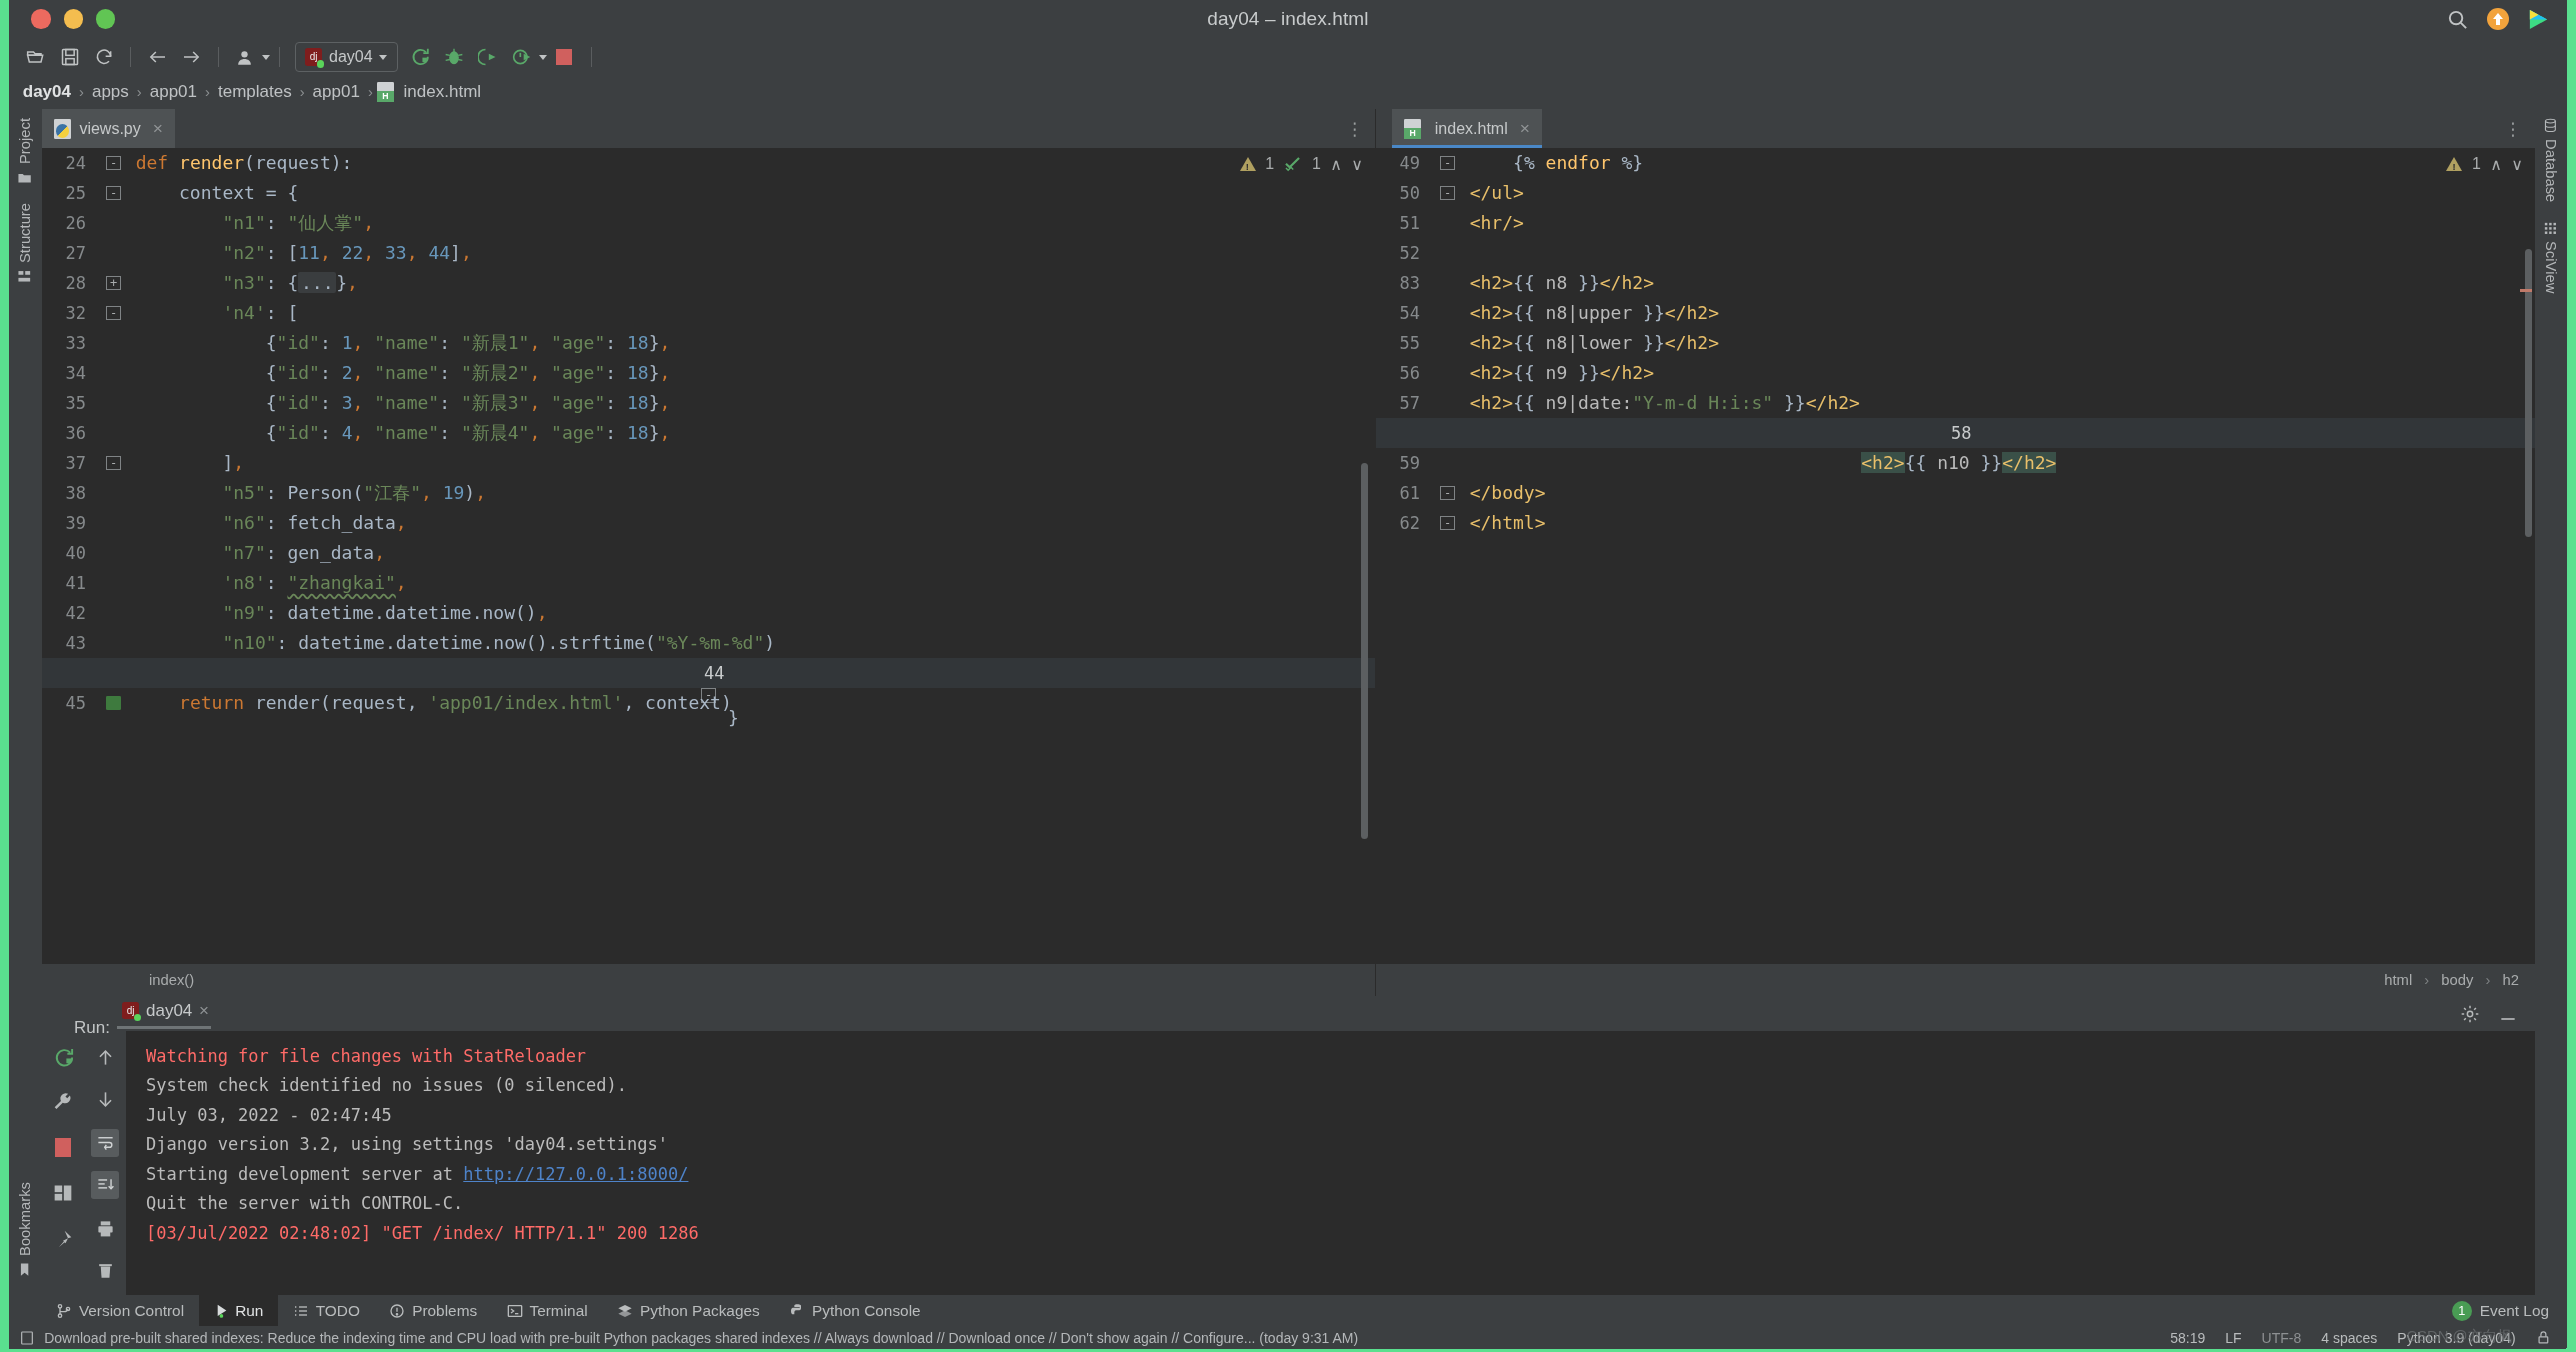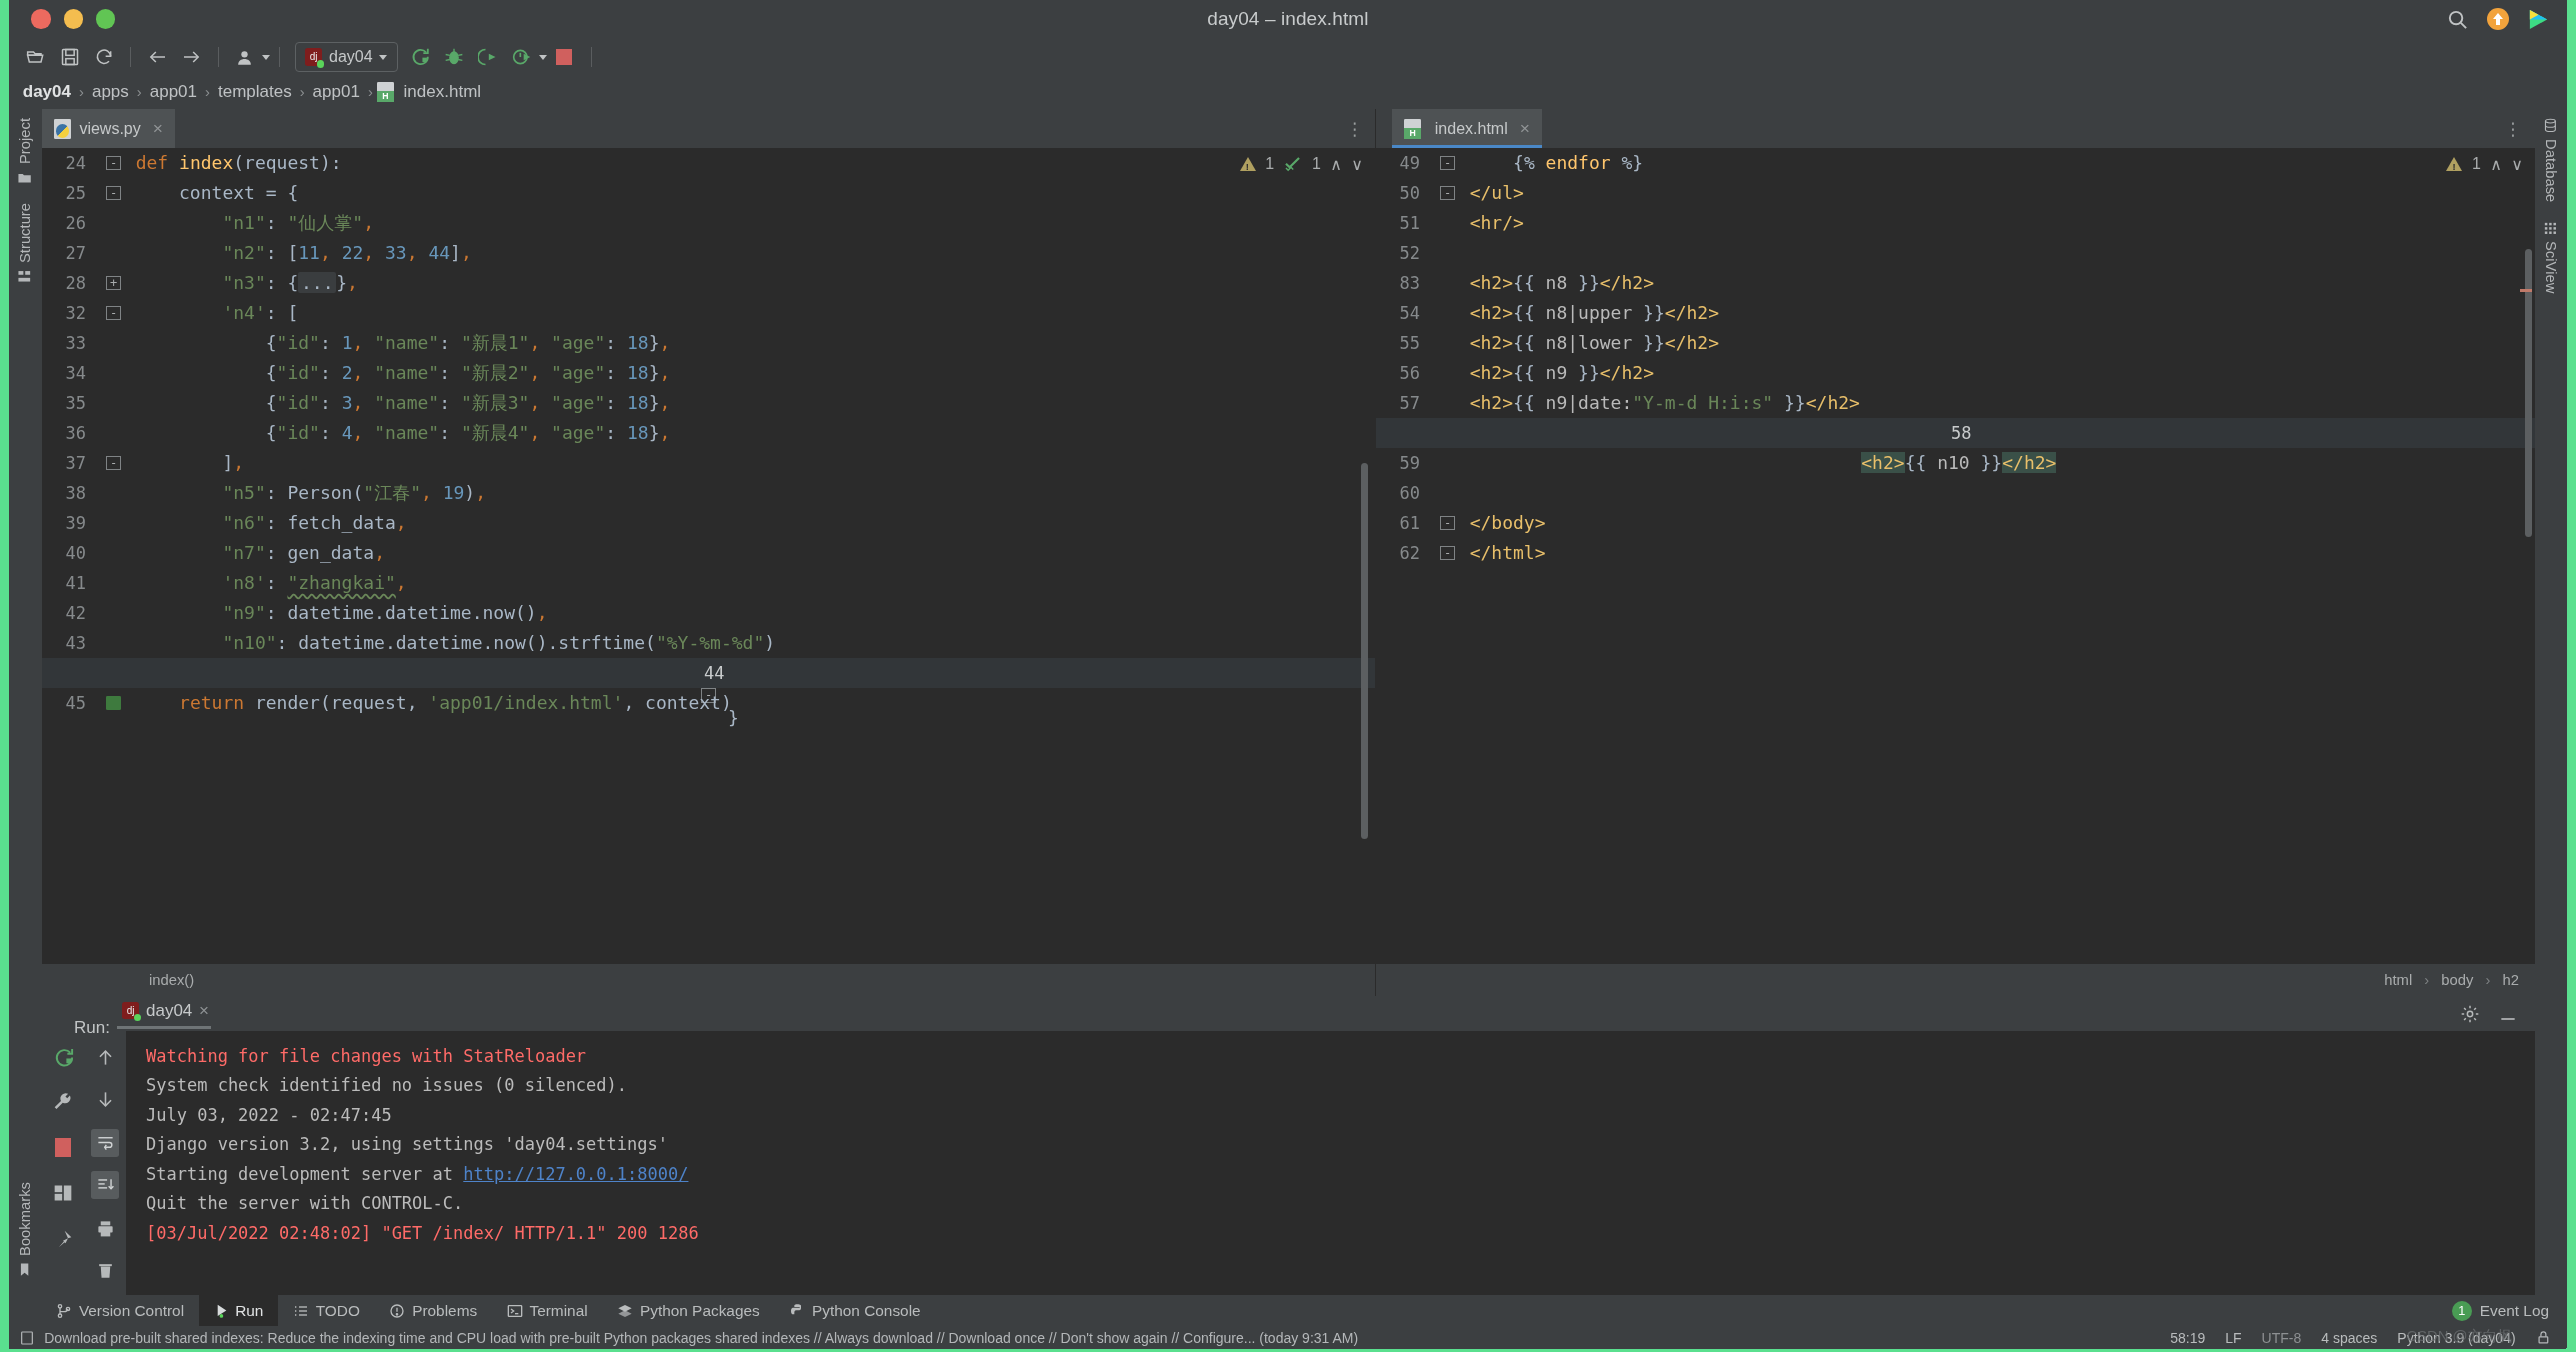--- a/index.html
+++ b/index.html
@@ -379,21 +379,21 @@
           <span>1</span>
           <svg width="19" height="17.4" viewBox="0 0 24 24" fill="none" stroke="#59a869" stroke-width="3">
             <polyline points="3 12 8 17 21 4"></polyline>
               <polyline points="3 18 6 21 10 17 13 20" stroke-width="2"></polyline>
           </svg>
           <span>1</span>
           <span class="chev">∧</span>
           <span class="chev">∨</span>
         </div>
         <div class="codearea" id="left-code">
-            <div class="cline"><div class="gutter">24</div><div class="fold"><span style="display:inline-block;width:14.8px;height:14.8px;border:0.7px solid #7f8385;line-height:13.4px;text-align:center;font-size:12px;color:#a9acad;">-</span></div><div class="code"><span class="k">def </span><span class="fn">index</span><span class="p">(request):</span></div></div>
+            <div class="cline"><div class="gutter">24</div><div class="fold"><span style="display:inline-block;width:14.8px;height:14.8px;border:0.7px solid #7f8385;line-height:13.4px;text-align:center;font-size:12px;color:#a9acad;">-</span></div><div class="code"><span class="k">def </span><span class="fn">render</span><span class="p">(request):</span></div></div>
             <div class="cline"><div class="gutter">25</div><div class="fold"><span style="display:inline-block;width:14.8px;height:14.8px;border:0.7px solid #7f8385;line-height:13.4px;text-align:center;font-size:12px;color:#a9acad;">-</span></div><div class="code"><span class="p">    context = {</span></div></div>
             <div class="cline"><div class="gutter">26</div><div class="fold"></div><div class="code"><span class="p">        </span><span class="s">"n1"</span><span class="p">: </span><span class="s">"仙人掌"</span><span class="c">,</span></div></div>
             <div class="cline"><div class="gutter">27</div><div class="fold"></div><div class="code"><span class="p">        </span><span class="s">"n2"</span><span class="p">: [</span><span class="n">11</span><span class="c">, </span><span class="n">22</span><span class="c">, </span><span class="n">33</span><span class="c">, </span><span class="n">44</span><span class="p">]</span><span class="c">,</span></div></div>
             <div class="cline"><div class="gutter">28</div><div class="fold"><span style="display:inline-block;width:14.8px;height:14.8px;border:0.7px solid #7f8385;line-height:13.4px;text-align:center;font-size:12px;color:#a9acad;">+</span></div><div class="code"><span class="p">        </span><span class="s">"n3"</span><span class="p">: {</span><span class="folded">...</span><span class="p">}</span><span class="c">,</span></div></div>
             <div class="cline"><div class="gutter">32</div><div class="fold"><span style="display:inline-block;width:14.8px;height:14.8px;border:0.7px solid #7f8385;line-height:13.4px;text-align:center;font-size:12px;color:#a9acad;">-</span></div><div class="code"><span class="p">        </span><span class="s">'n4'</span><span class="p">: [</span></div></div>
             <div class="cline"><div class="gutter">33</div><div class="fold"></div><div class="code"><span class="p">            {</span><span class="s">"id"</span><span class="p">: </span><span class="n">1</span><span class="c">, </span><span class="s">"name"</span><span class="p">: </span><span class="s">"新晨1"</span><span class="c">, </span><span class="s">"age"</span><span class="p">: </span><span class="n">18</span><span class="p">}</span><span class="c">,</span></div></div>
             <div class="cline"><div class="gutter">34</div><div class="fold"></div><div class="code"><span class="p">            {</span><span class="s">"id"</span><span class="p">: </span><span class="n">2</span><span class="c">, </span><span class="s">"name"</span><span class="p">: </span><span class="s">"新晨2"</span><span class="c">, </span><span class="s">"age"</span><span class="p">: </span><span class="n">18</span><span class="p">}</span><span class="c">,</span></div></div>
             <div class="cline"><div class="gutter">35</div><div class="fold"></div><div class="code"><span class="p">            {</span><span class="s">"id"</span><span class="p">: </span><span class="n">3</span><span class="c">, </span><span class="s">"name"</span><span class="p">: </span><span class="s">"新晨3"</span><span class="c">, </span><span class="s">"age"</span><span class="p">: </span><span class="n">18</span><span class="p">}</span><span class="c">,</span></div></div>
             <div class="cline"><div class="gutter">36</div><div class="fold"></div><div class="code"><span class="p">            {</span><span class="s">"id"</span><span class="p">: </span><span class="n">4</span><span class="c">, </span><span class="s">"name"</span><span class="p">: </span><span class="s">"新晨4"</span><span class="c">, </span><span class="s">"age"</span><span class="p">: </span><span class="n">18</span><span class="p">}</span><span class="c">,</span></div></div>
             <div class="cline"><div class="gutter">37</div><div class="fold"><span style="display:inline-block;width:14.8px;height:14.8px;border:0.7px solid #7f8385;line-height:13.4px;text-align:center;font-size:12px;color:#a9acad;">-</span></div><div class="code"><span class="p">        ]</span><span class="c">,</span></div></div>
@@ -437,21 +437,20 @@
             <div class="cline"><div class="gutter">50</div><div class="fold"><span style="display:inline-block;width:14.8px;height:14.8px;border:0.7px solid #7f8385;line-height:13.4px;text-align:center;font-size:12px;color:#a9acad;">-</span></div><div class="code"><span class="tg">&lt;/ul&gt;</span></div></div>
             <div class="cline"><div class="gutter">51</div><div class="fold"></div><div class="code"><span class="tg">&lt;hr/&gt;</span></div></div>
             <div class="cline"><div class="gutter">52</div><div class="fold"></div><div class="code"></div></div>
             <div class="cline"><div class="gutter">83</div><div class="fold"></div><div class="code"><span class="tg">&lt;h2&gt;</span><span class="br">{{</span><span class="at"> n8 </span><span class="br">}}</span><span class="tg">&lt;/h2&gt;</span></div></div>
             <div class="cline"><div class="gutter">54</div><div class="fold"></div><div class="code"><span class="tg">&lt;h2&gt;</span><span class="br">{{</span><span class="at"> n8|upper </span><span class="br">}}</span><span class="tg">&lt;/h2&gt;</span></div></div>
             <div class="cline"><div class="gutter">55</div><div class="fold"></div><div class="code"><span class="tg">&lt;h2&gt;</span><span class="br">{{</span><span class="at"> n8|lower </span><span class="br">}}</span><span class="tg">&lt;/h2&gt;</span></div></div>
             <div class="cline"><div class="gutter">56</div><div class="fold"></div><div class="code"><span class="tg">&lt;h2&gt;</span><span class="br">{{</span><span class="at"> n9 </span><span class="br">}}</span><span class="tg">&lt;/h2&gt;</span></div></div>
             <div class="cline"><div class="gutter">57</div><div class="fold"></div><div class="code"><span class="tg">&lt;h2&gt;</span><span class="br">{{</span><span class="at"> n9|date:</span><span class="s">"Y-m-d H:i:s"</span><span class="at"> </span><span class="br">}}</span><span class="tg">&lt;/h2&gt;</span></div></div>
             <div class="cline hl-row"><div class="gutter hl">58</div><div class="fold"></div><div class="code"><span class="tg sel">&lt;h2&gt;</span><span class="br">{{</span><span class="at"> n10 </span><span class="br">}}</span><span class="tg sel">&lt;/h2&gt;</span></div></div>
             <div class="cline"><div class="gutter">59</div><div class="fold"></div><div class="code"></div></div>
-            <div class="cline"><div class="gutter">60</div><div class="fold"></div><div class="code"></div></div>
             <div class="cline"><div class="gutter">61</div><div class="fold"><span style="display:inline-block;width:14.8px;height:14.8px;border:0.7px solid #7f8385;line-height:13.4px;text-align:center;font-size:12px;color:#a9acad;">-</span></div><div class="code"><span class="tg">&lt;/body&gt;</span></div></div>
             <div class="cline"><div class="gutter">62</div><div class="fold"><span style="display:inline-block;width:14.8px;height:14.8px;border:0.7px solid #7f8385;line-height:13.4px;text-align:center;font-size:12px;color:#a9acad;">-</span></div><div class="code"><span class="tg">&lt;/html&gt;</span></div></div>
           </div>
         <div class="sb" style="top:101px;height:288px;right:2.7px;"></div>
         <div style="position:absolute;right:2.7px;top:141px;width:12px;height:2.7px;background:#c07a6a;"></div>
       </div>
 
       <div class="bcbar r">
         <span>html</span>
         <span class="sep">›</span>

